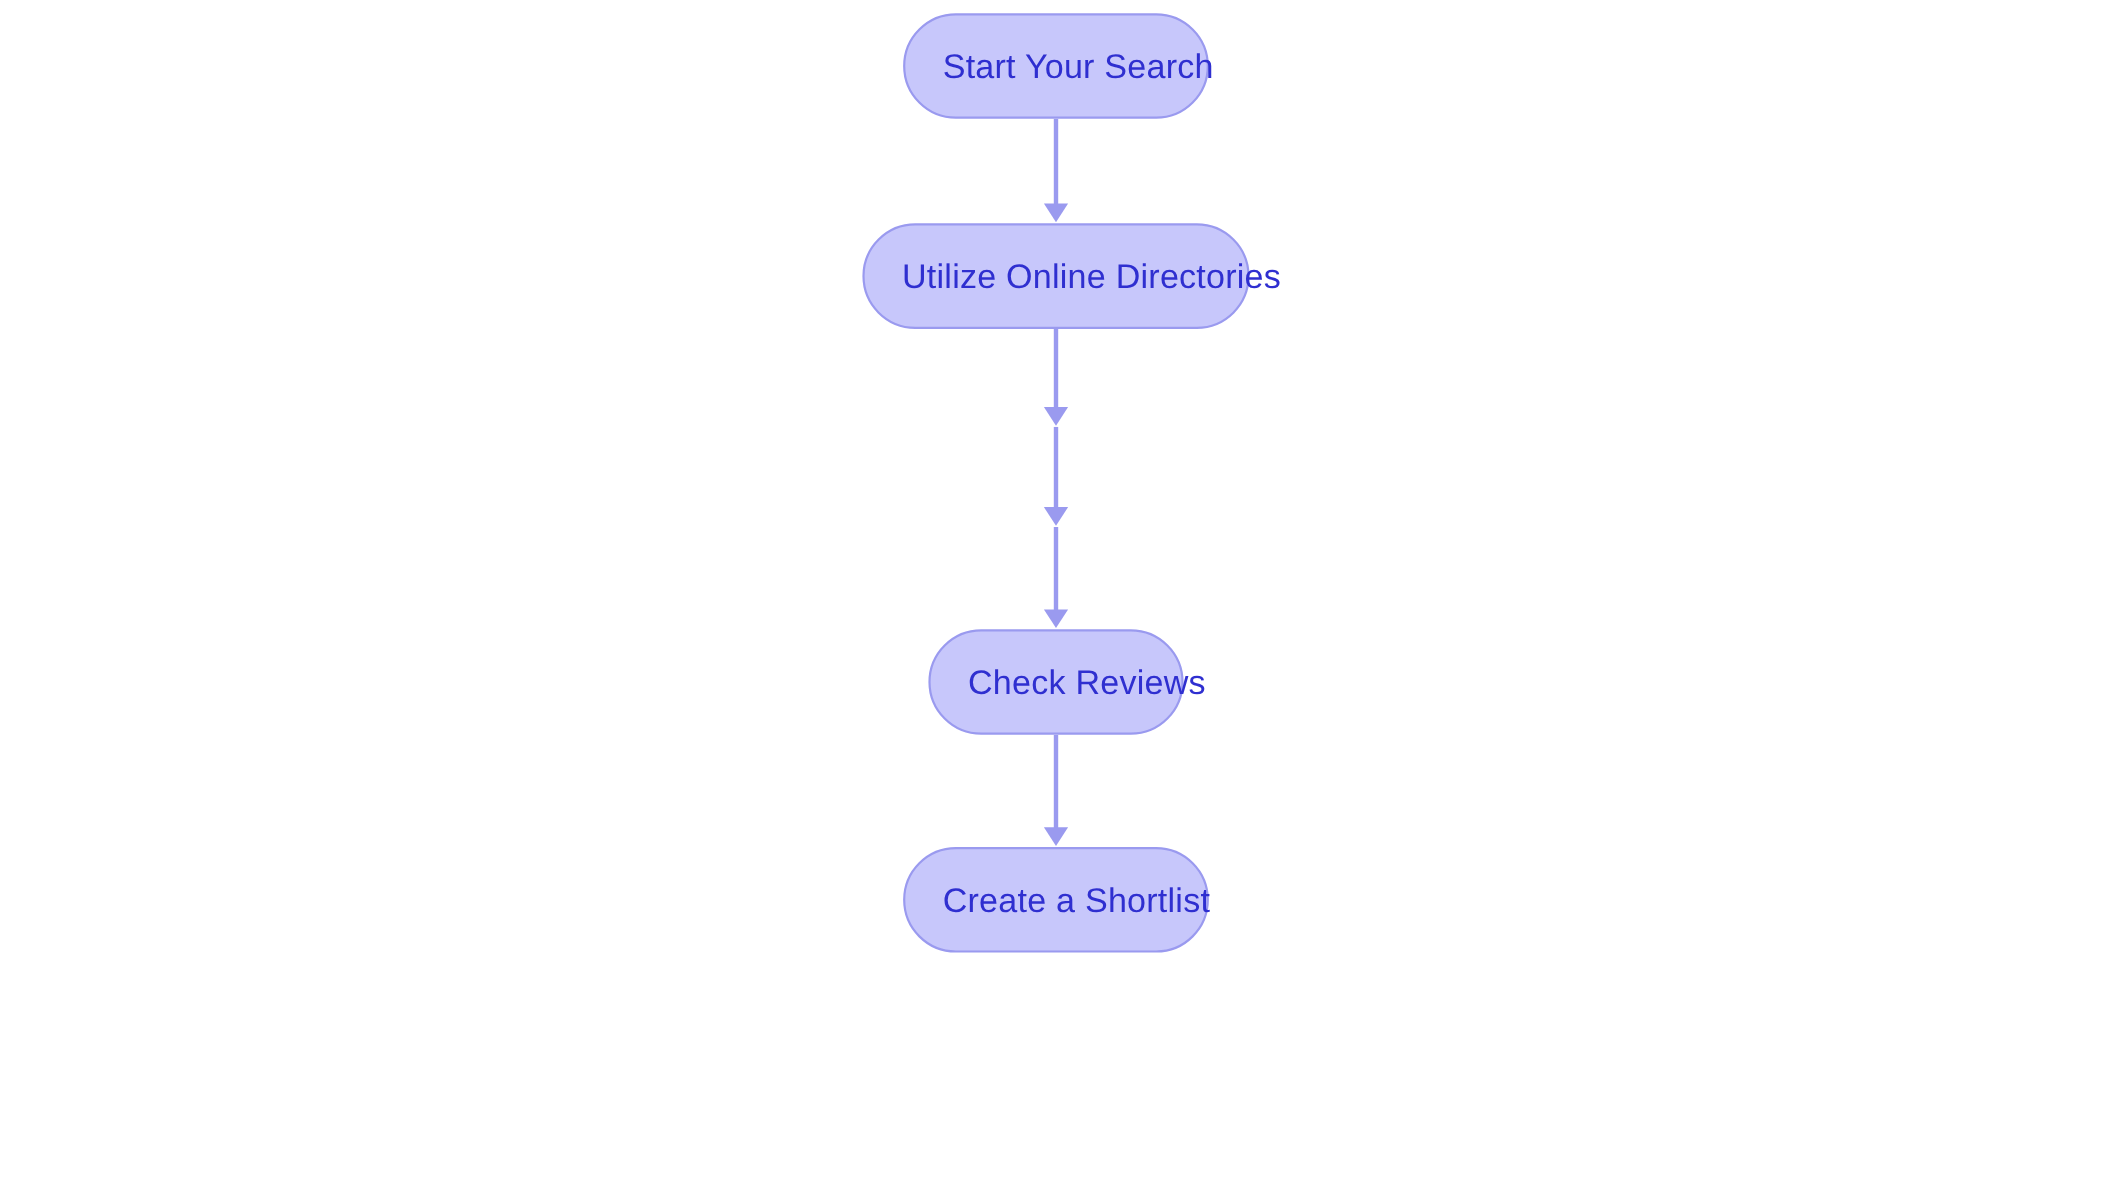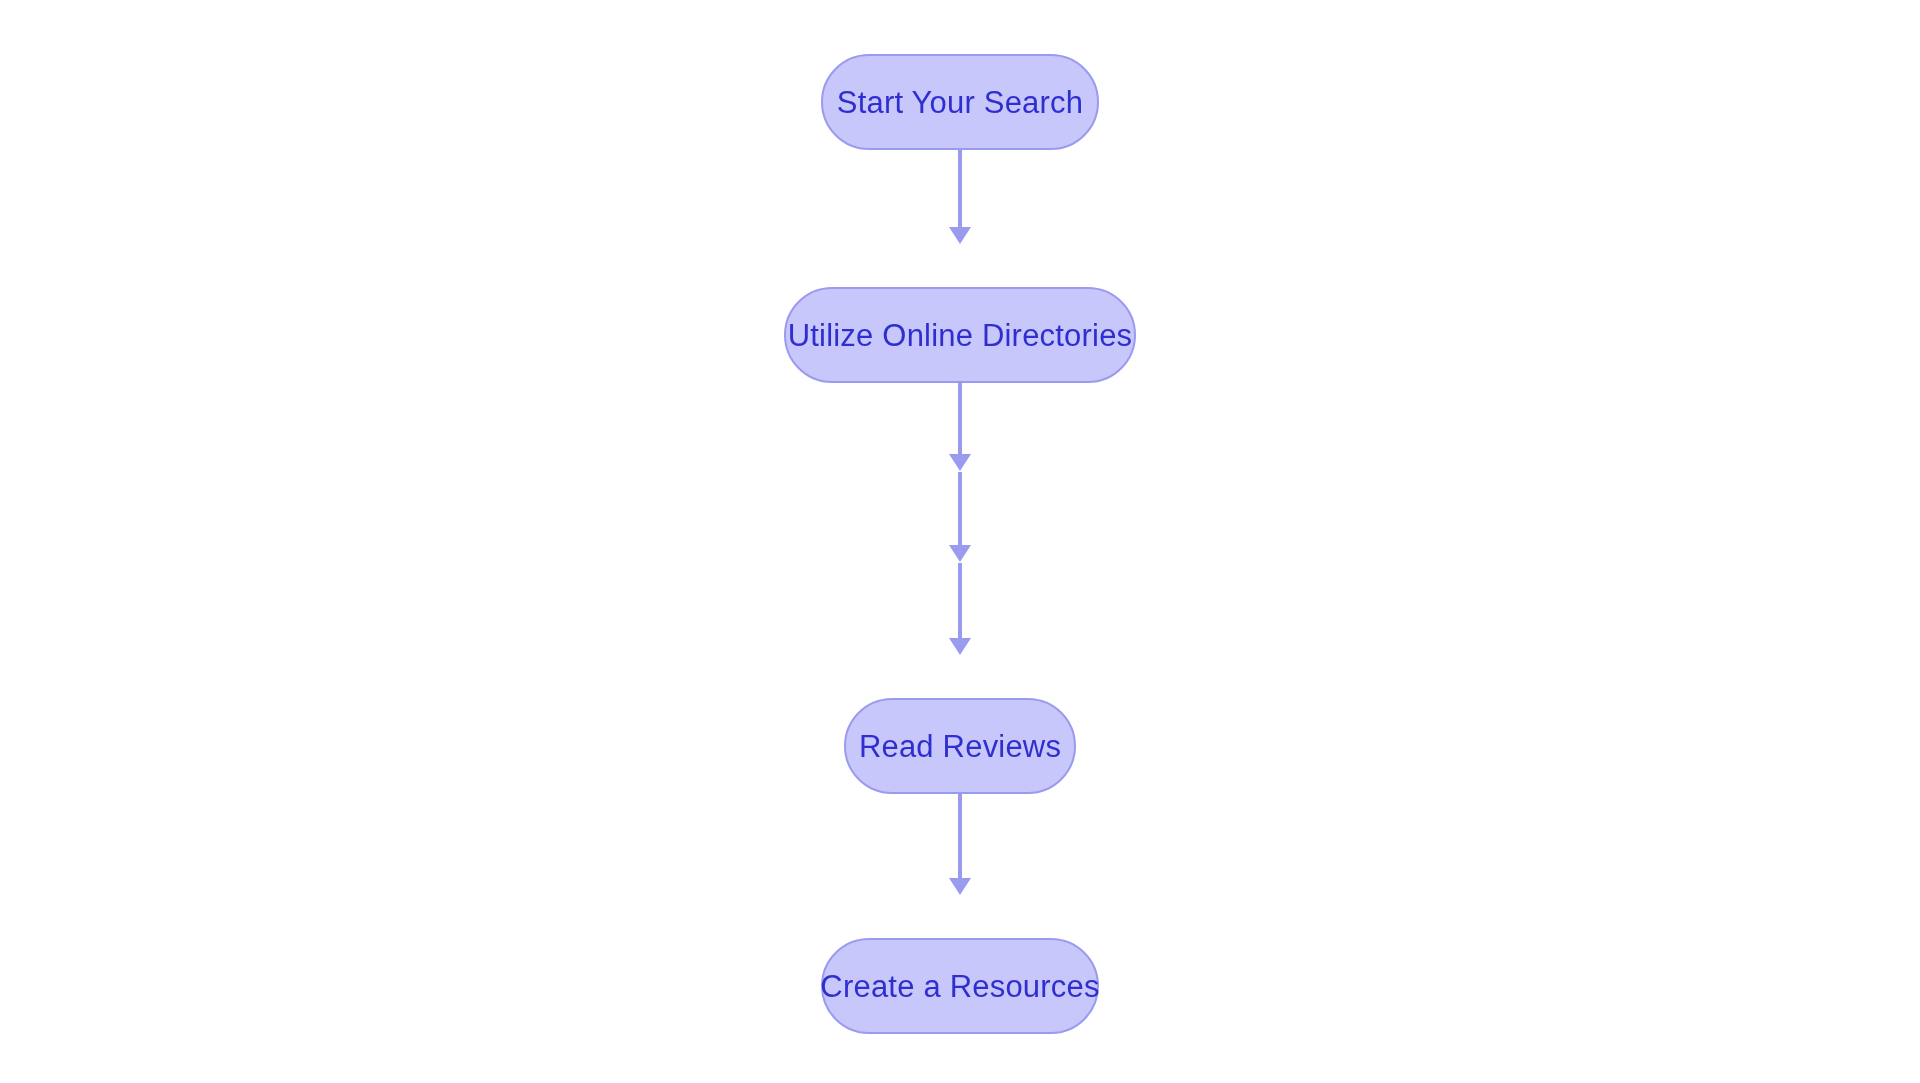--- a/index.html
+++ b/index.html
@@ -28,33 +28,32 @@
     height: 1083px;
     display: flex;
     flex-direction: column;
     align-items: center;
     justify-content: flex-start;
   }
   .node {
     box-sizing: border-box;
     display: flex;
     align-items: center;
-    justify-content: center;
+    justify-content: flex-start;
     background: #c7c7fb;
     border: 2px solid #9a9aef;
     border-radius: 999px;
     color: #2f2fd0;
     font-size: 31px;
     font-weight: 400;
     letter-spacing: 0.2px;
     line-height: 1;
     white-space: nowrap;
     padding: 0 34px;
     height: 96px;
-    margin-top: 42px;
   }
   .node-label {
     display: block;
     pointer-events: none;
   }
   .connector {
     display: block;
     width: 26px;
   }
   .connector svg {
@@ -112,31 +111,31 @@
 
     <div class="connector" style="height:93px;">
       <svg width="26" height="93" viewBox="0 0 26 93" xmlns="http://www.w3.org/2000/svg" aria-hidden="true">
         <line x1="13" y1="0" x2="13" y2="76" stroke="#9a9aef" stroke-width="4"></line>
         <polygon points="2,75 24,75 13,92" fill="#9a9aef"></polygon>
       </svg>
     </div>
 
     <div class="row">
       <div class="node" style="width:232px;">
-        <span class="node-label">Read Reviews</span>
+        <span class="node-label">Check Reviews</span>
       </div>
     </div>
 
     <div class="connector" style="height:102px;">
       <svg width="26" height="102" viewBox="0 0 26 102" xmlns="http://www.w3.org/2000/svg" aria-hidden="true">
         <line x1="13" y1="0" x2="13" y2="85" stroke="#9a9aef" stroke-width="4"></line>
         <polygon points="2,84 24,84 13,101" fill="#9a9aef"></polygon>
       </svg>
     </div>
 
     <div class="row">
       <div class="node" style="width:278px;">
-        <span class="node-label">Create a Resources</span>
+        <span class="node-label">Create a Shortlist</span>
       </div>
     </div>
 
   </div>
 </div>
 
 </body></html>

